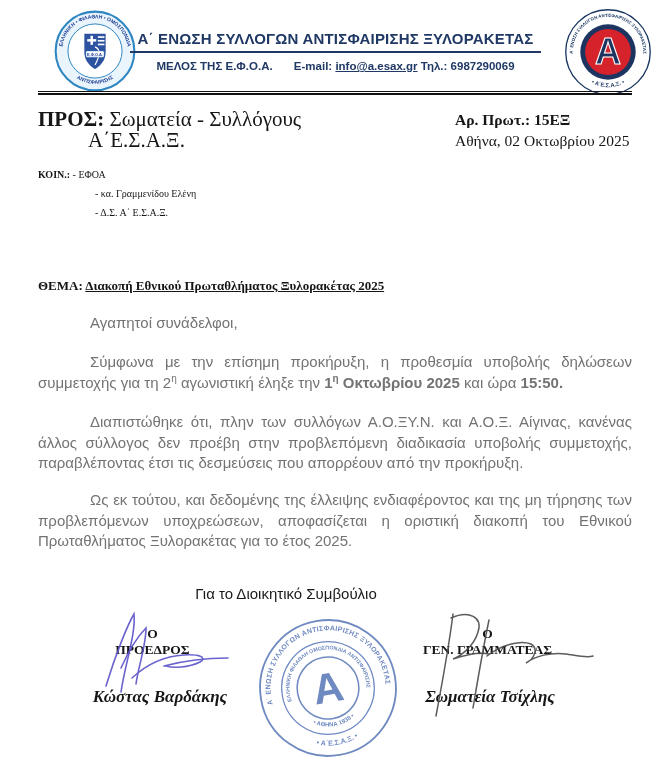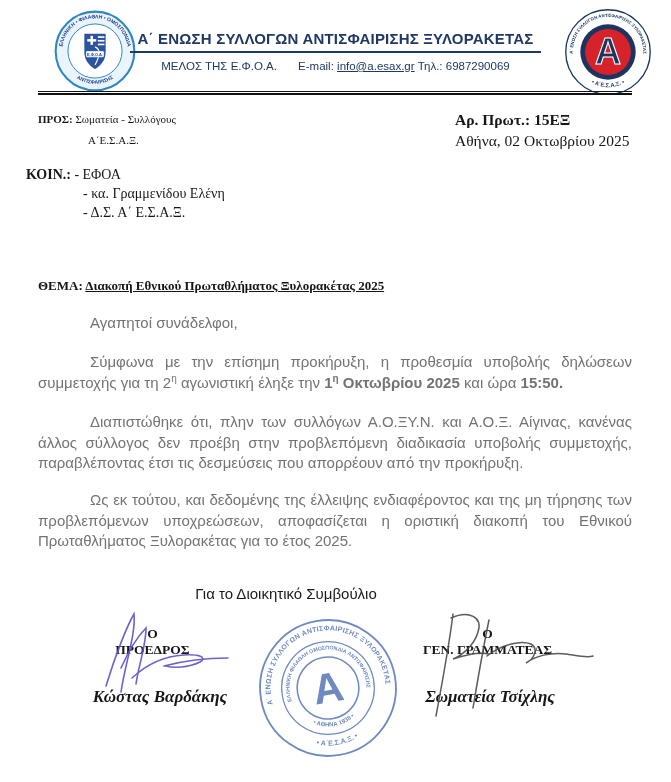--- a/index.html
+++ b/index.html
@@ -16,33 +16,33 @@
     position:absolute; left:0; top:30px; width:671px; text-align:center;
     font-family:"Liberation Sans","DejaVu Sans",sans-serif;
   }
   .org-title span {
     display:inline-block; font-weight:bold; font-size:15px; letter-spacing:.2px;
     color:#1f3864; padding:0 8px 4px 8px; border-bottom:2px solid #1f3864;
   }
   .member-line {
     position:absolute; left:0; top:60px; width:671px; text-align:center;
     font-family:"Liberation Sans","DejaVu Sans",sans-serif;
-    font-weight:normal; font-size:11.5px; color:#1f3864;
+    font-weight:bold; font-size:11.5px; color:#1f3864;
   }
   .member-line .gap { display:inline-block; width:18px; }
   .member-line a { color:#1f3864; text-decoration:underline; }
   .header-rule {
     position:absolute; left:38px; top:91px; width:594px; height:1px;
     border-top:1.2px solid #111; border-bottom:2.4px solid #111;
   }
   
-  .to-block { position:absolute; left:38px; top:109px; font-size:11px; line-height:21px; }
+  .to-block { position:absolute; left:38px; top:109px; font-size:21px; line-height:21px; }
   .to-block .l2 { padding-left:50px; }
   .protocol-block { position:absolute; left:455px; top:109px; font-size:15.5px; line-height:21px; }
-  .cc-block { position:absolute; left:26px; top:165px; font-size:14px; line-height:19px; }
+  .cc-block { position:absolute; left:38px; top:165px; font-size:10px; line-height:19px; }
   .cc-block .item { padding-left:57px; }
   .subject-line { position:absolute; left:38px; top:278px; font-size:13px; font-weight:bold; }
   .subject-line .subj { text-decoration:underline; }
   
   .para {
     position:absolute; left:38px; width:594px;
     font-family:"Liberation Sans","DejaVu Sans",sans-serif;
     font-size:15px; line-height:20.5px; text-align:justify; text-indent:52px; color:#737373;
   }
   .salutation { top:313px; text-align:left; }

